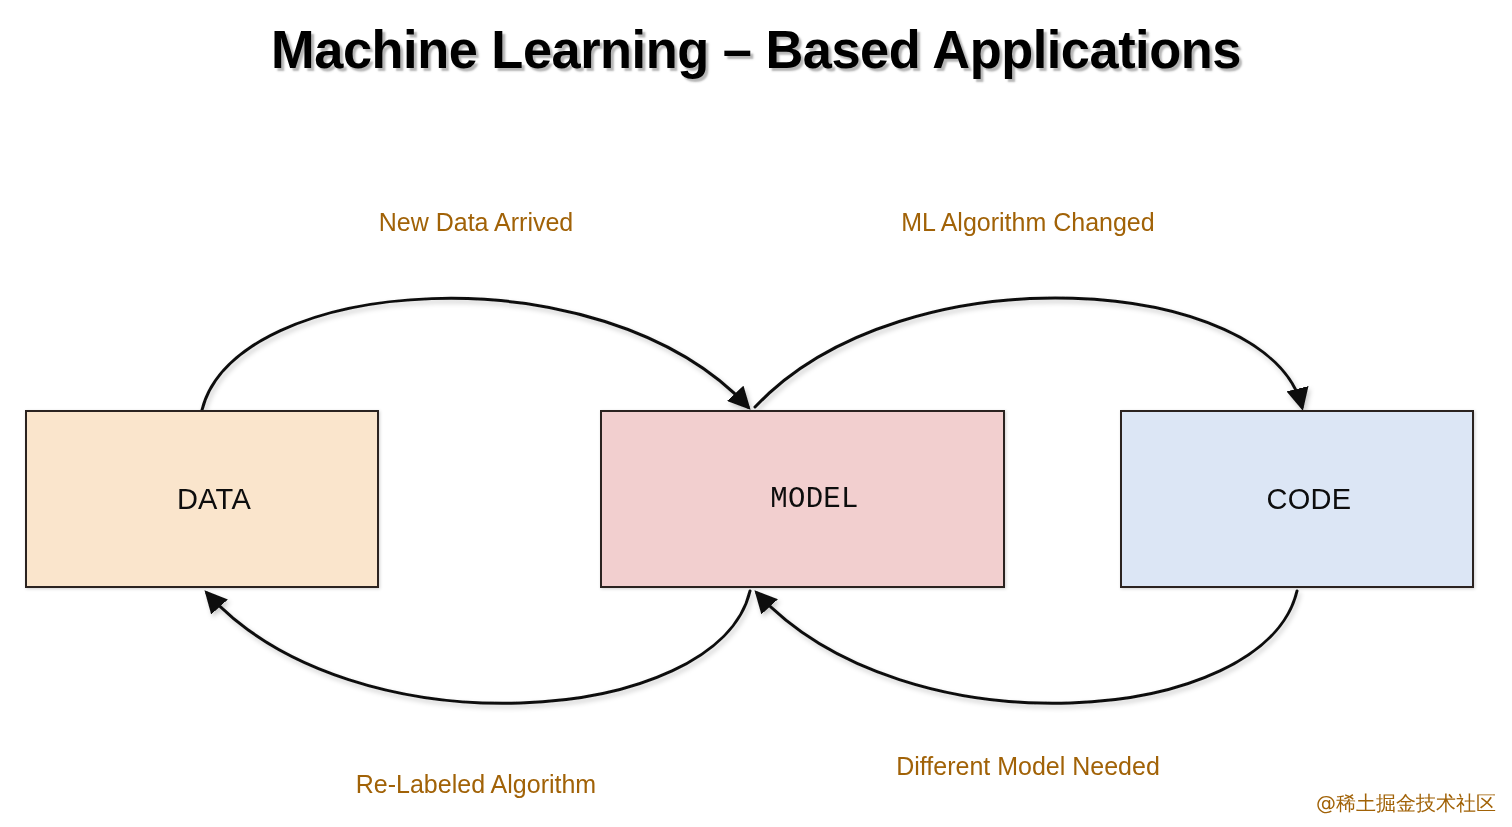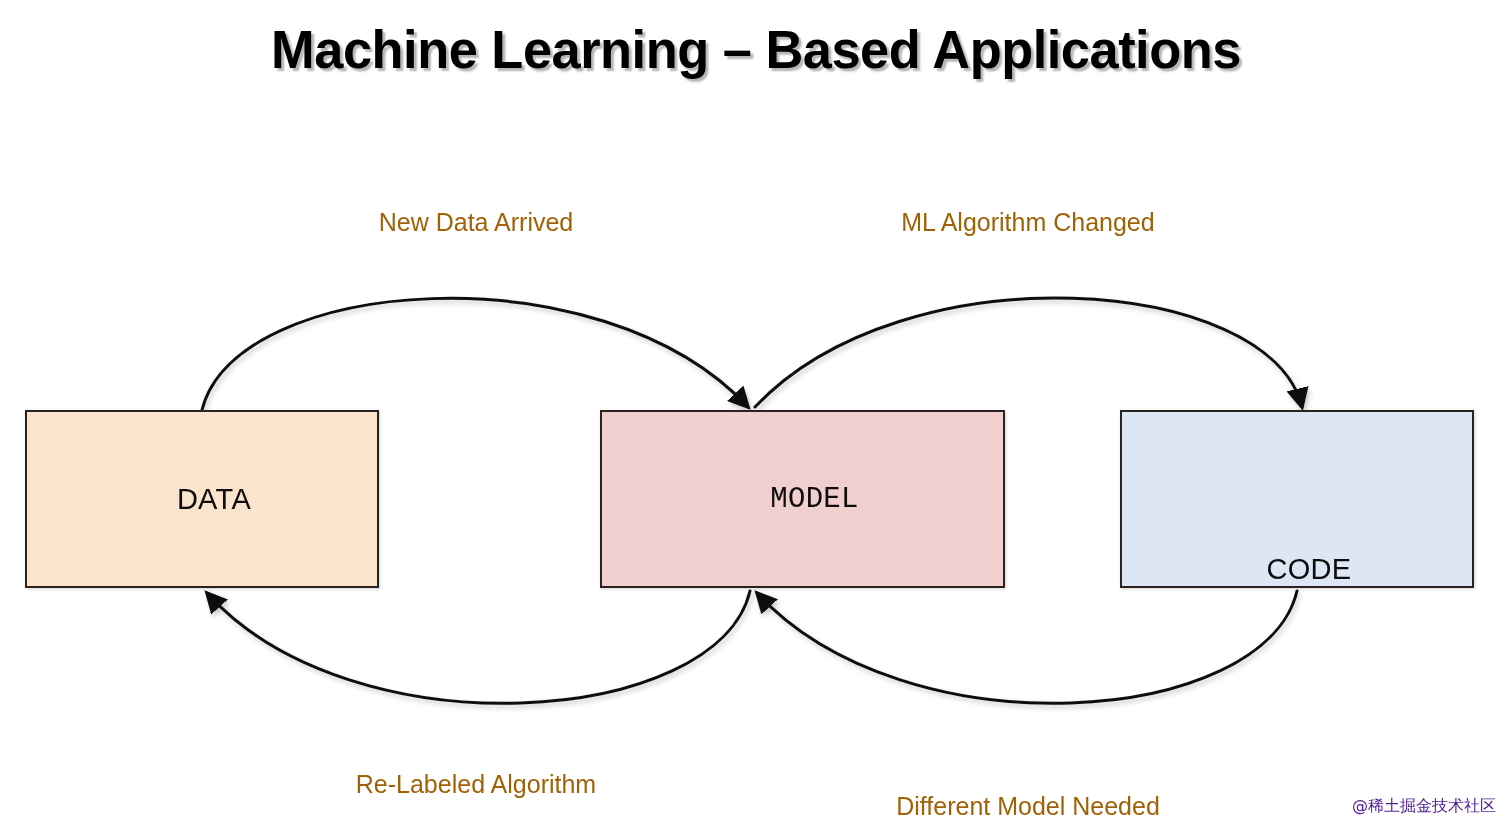--- a/index.html
+++ b/index.html
@@ -75,45 +75,44 @@
     top: 410px;
     width: 405px;
     height: 178px;
     font-family: Liberation Mono, monospace;
   }
   #node-code {
     left: 1120px;
     top: 410px;
     width: 354px;
     height: 178px;
-    align-items: flex-end;
   }
 
   
   .edge-label {
     position: absolute;
     font-family: "Liberation Sans", sans-serif;
     font-size: 25px;
     color: #a16207;
     white-space: nowrap;
     text-align: center;
   }
   #label-new-data      { left: 326px;  top: 208px; width: 300px; }
   #label-ml-changed    { left: 878px;  top: 208px; width: 300px; }
   #label-re-labeled    { left: 326px;  top: 770px; width: 300px; }
-  #label-diff-model    { left: 878px;  top: 792px; width: 300px; }
+  #label-diff-model    { left: 878px;  top: 752px; width: 300px; }
 
   
   #watermark {
     position: absolute;
     right: 16px;
     bottom: 10px;
     font-family: "DejaVu Sans", sans-serif;
-    font-size: 16px;
-    color: #4c1d95;
+    font-size: 20px;
+    color: #a16207;
     white-space: nowrap;
     margin-left: 20px;
   }
 </style>
 </head>
 <body>
 
 <div id="slide">
 
   <div id="title">Machine Learning – Based Applications</div>

